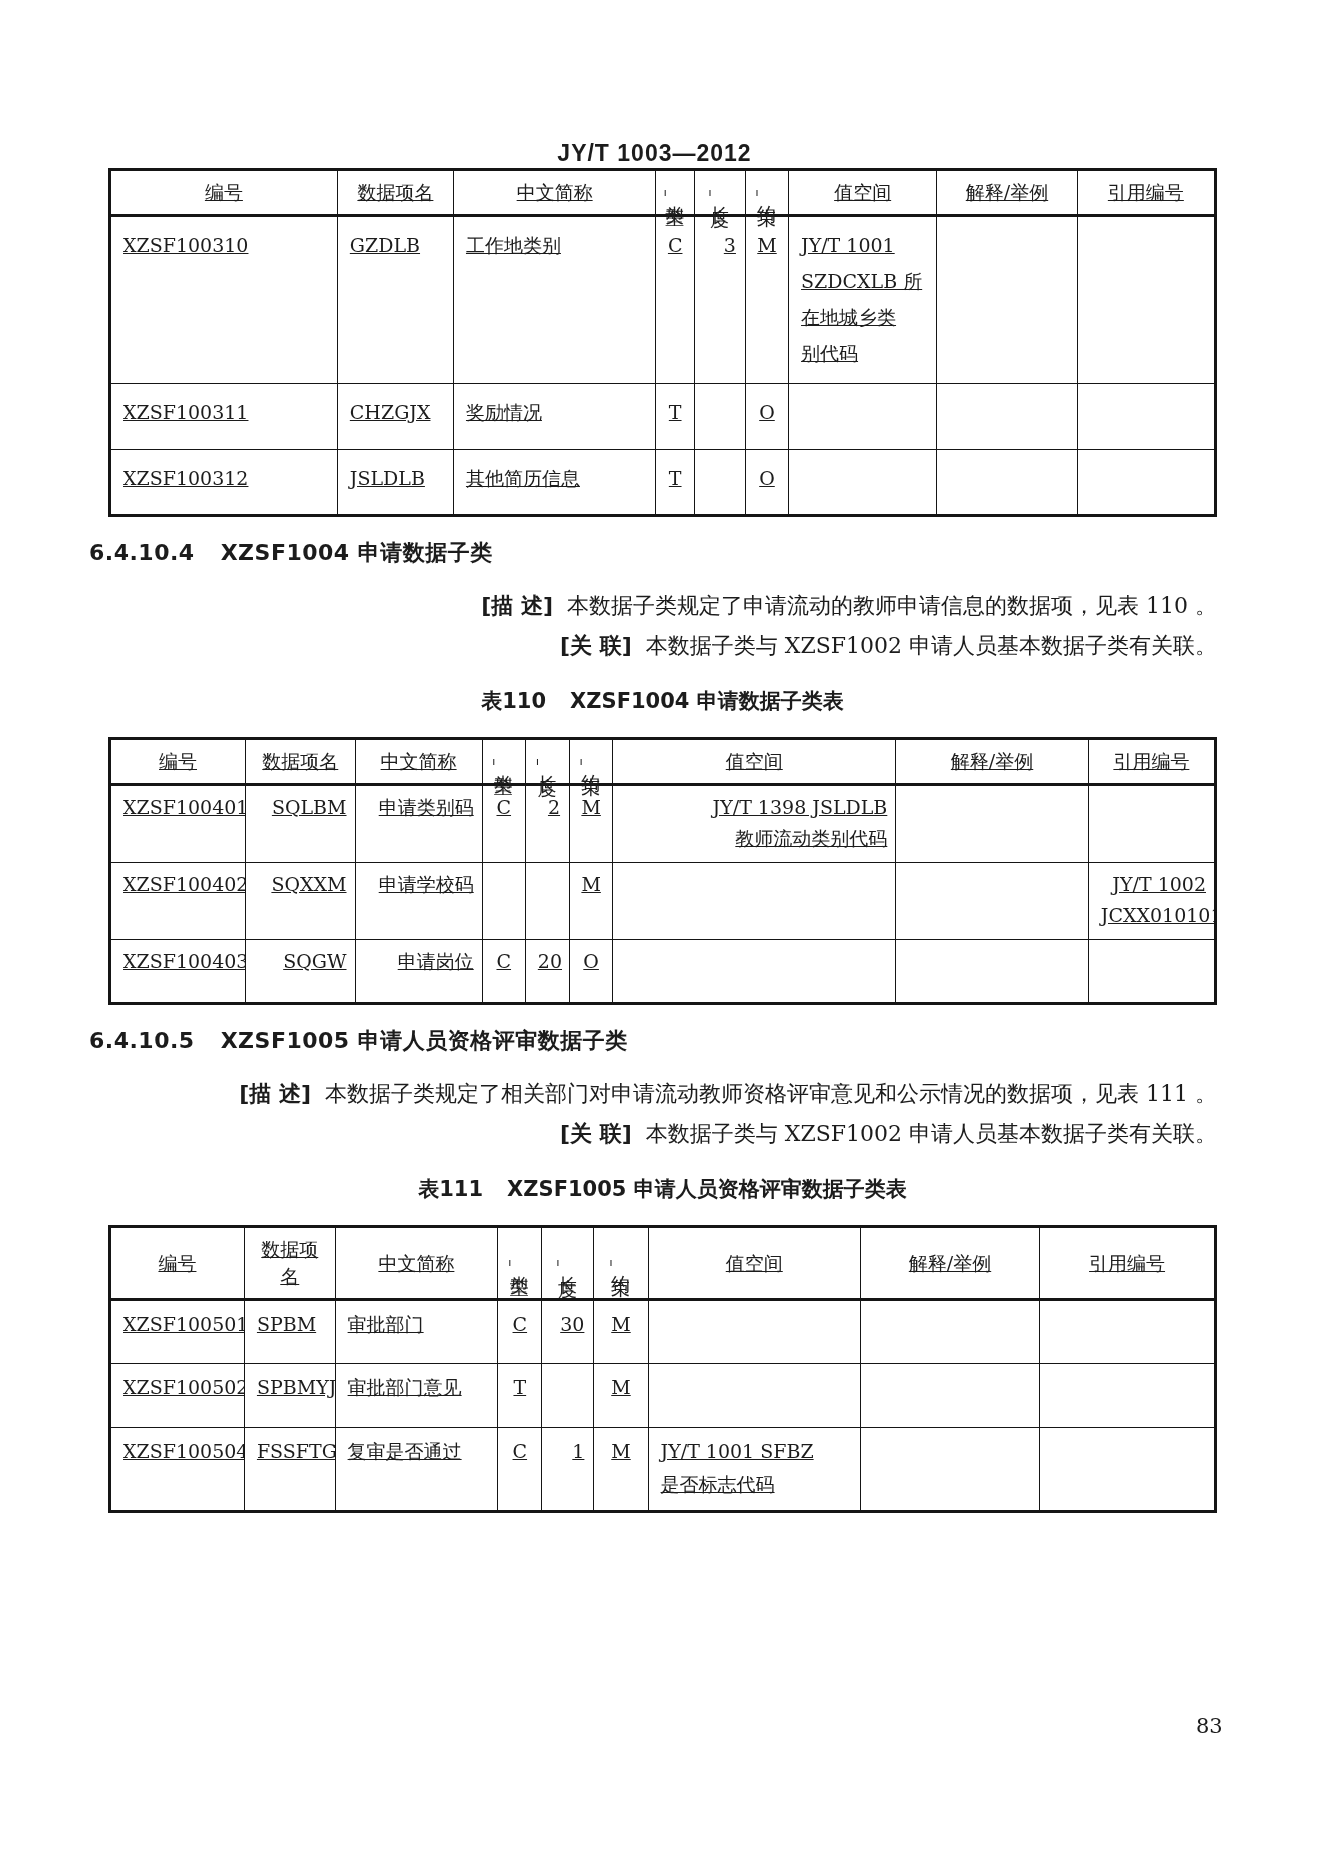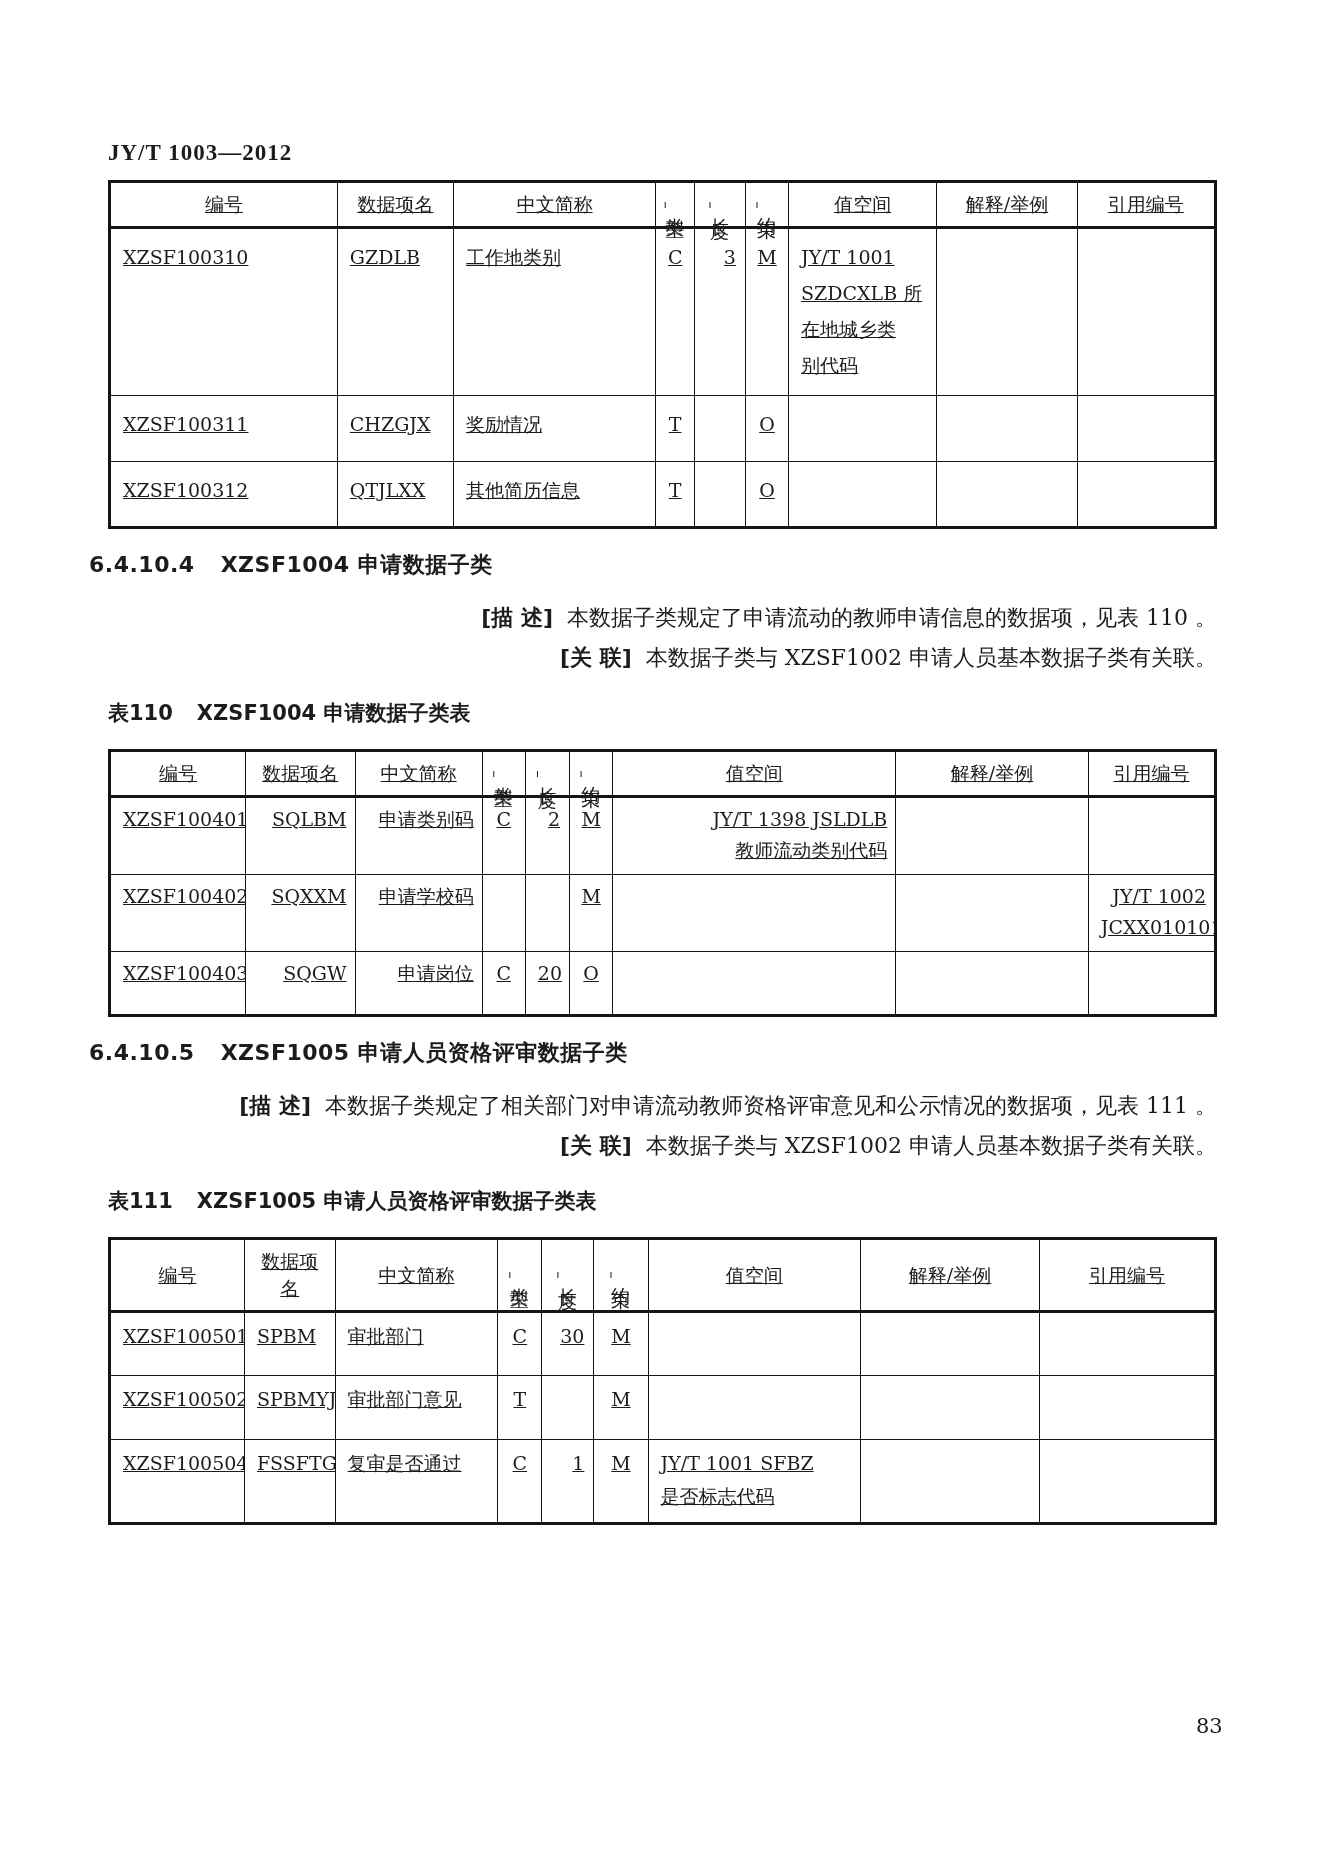--- a/index.html
+++ b/index.html
@@ -7,28 +7,27 @@
     position:relative;
     width:1323px; height:1871px;
     background:#ffffff;
     box-sizing:border-box;
     padding:138px 106px 0 108px;
     font-family:"DejaVu Serif","Liberation Serif",serif;
     color:#1c1c1c;
     overflow:hidden;
   }
   .doc-code {
-    text-align:left;
+    text-align:center;
     padding-right:16px;
-    font-family:Liberation Serif, serif;
+    font-family:Liberation Sans, sans-serif;
     font-weight:bold;
     font-size:23px;
     letter-spacing:1px;
     height:30px; line-height:30px;
-    margin-bottom:12px;
   }
   
   table.dt {
     width:100%;
     border-collapse:collapse;
     table-layout:fixed;
     border:3px solid #151515;
     font-size:19px;
     text-decoration:underline;
   }
@@ -84,21 +83,21 @@
     text-align:right;
   }
   .para .plabel {
     font-family:"DejaVu Sans","Liberation Sans",sans-serif;
     font-weight:bold;
     margin-right:14px;
   }
   .para + .para { margin-top:2px; }
   .tbl-caption {
     margin-top:22px;
-    text-align:left;
+    text-align:center;
     font-family:"DejaVu Sans","Liberation Sans",sans-serif;
     font-weight:bold;
     font-size:21px;
     line-height:28px;
   }
   .tbl-caption .cap-title { margin-left:24px; }
   .cap-gap { margin-top:22px; }
   .page-num {
     position:absolute;
     top:1714px; left:1184px;
@@ -159,21 +158,21 @@
           <td>奖励情况</td>
           <td class="narrow">T</td>
           <td class="num"></td>
           <td class="narrow">O</td>
           <td></td>
           <td></td>
           <td></td>
         </tr>
         <tr>
           <td>XZSF100312</td>
-          <td>QTJLXX</td>
+          <td>JSLDLB</td>
           <td>其他简历信息</td>
           <td class="narrow">T</td>
           <td class="num"></td>
           <td class="narrow">O</td>
           <td></td>
           <td></td>
           <td></td>
         </tr>
       </tbody>
     </table>

